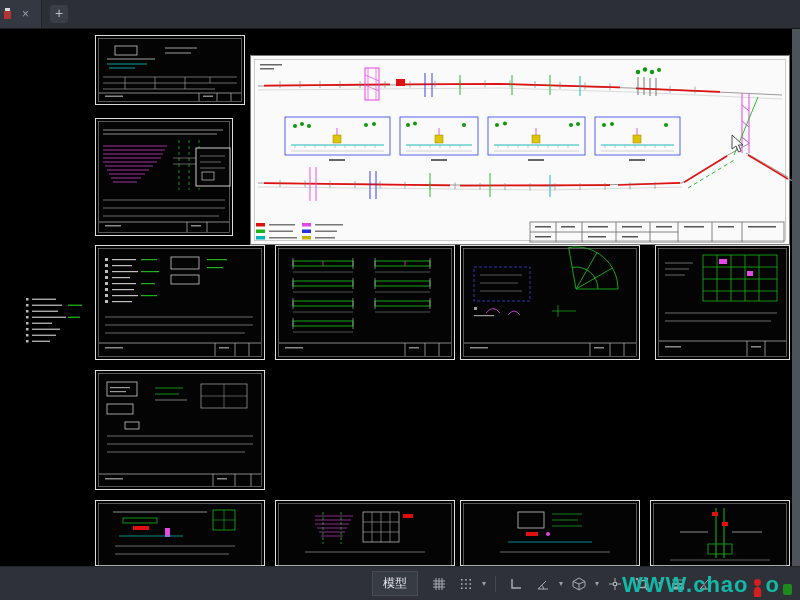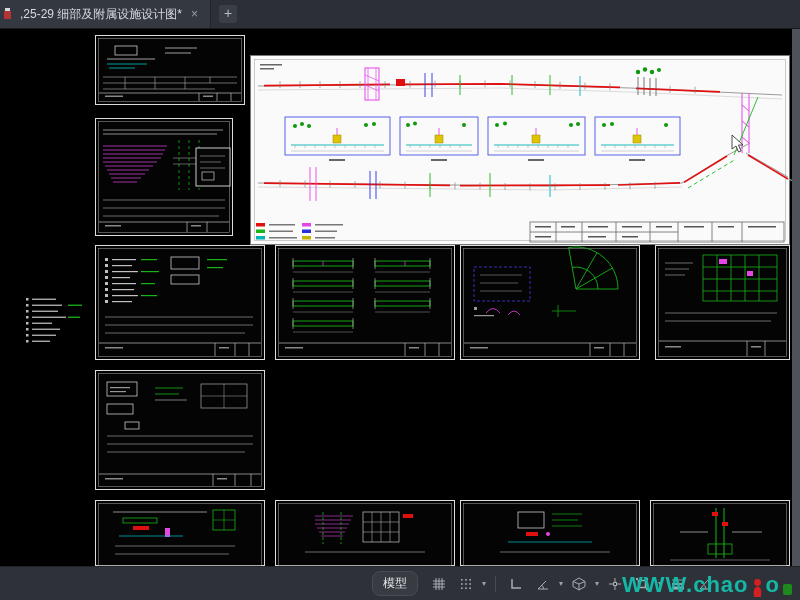--- a/index.html
+++ b/index.html
@@ -43,21 +43,21 @@
   }
   .cursor{position:absolute;left:731px;top:106px;z-index:30;}
   
   .statusbar{
     position:absolute;left:0;bottom:0;width:800px;height:34px;
     background:#2e3238;border-top:1px solid #202327;
     display:flex;align-items:center;gap:3px;
     padding-left:372px;box-sizing:border-box;z-index:45;
   }
   .model-btn{
-    background:#373b42;border:1px solid #474c54;border-radius:8px;
+    background:#373b42;border:1px solid #474c54;border-radius:0;
     color:#e2e5e9;font-size:12px;padding:3px 10px;margin-right:6px;
     font-family:"Liberation Sans",sans-serif;
   }
   .sb-icon{
     width:24px;height:22px;display:flex;align-items:center;justify-content:center;
     border-radius:2px;
   }
   .chev{font-size:8px;color:#9aa0a6;margin:0 1px;}
   .sb-sep{width:1px;height:16px;background:#464a50;margin:0 5px;}
   
@@ -71,21 +71,20 @@
 </style>
 </head>
 <body>
 
 <div class="titlebar">
   <div class="tab">
     <svg width="9" height="12">
       <rect x="0" y="3" width="7" height="8" fill="#b23434"></rect>
       <rect x="1" y="0" width="5" height="3" fill="#d8dadd"></rect>
     </svg>
-    <span class="tab-label">,25-29 细部及附属设施设计图*</span>
     <span class="tab-close">×</span>
   </div>
   <div class="newtab">
     <span>+</span>
   </div>
 </div>
 
 <div class="canvas">
 
   <div class="sheet" style="left:95px;top:7px;width:150px;height:70px;">

